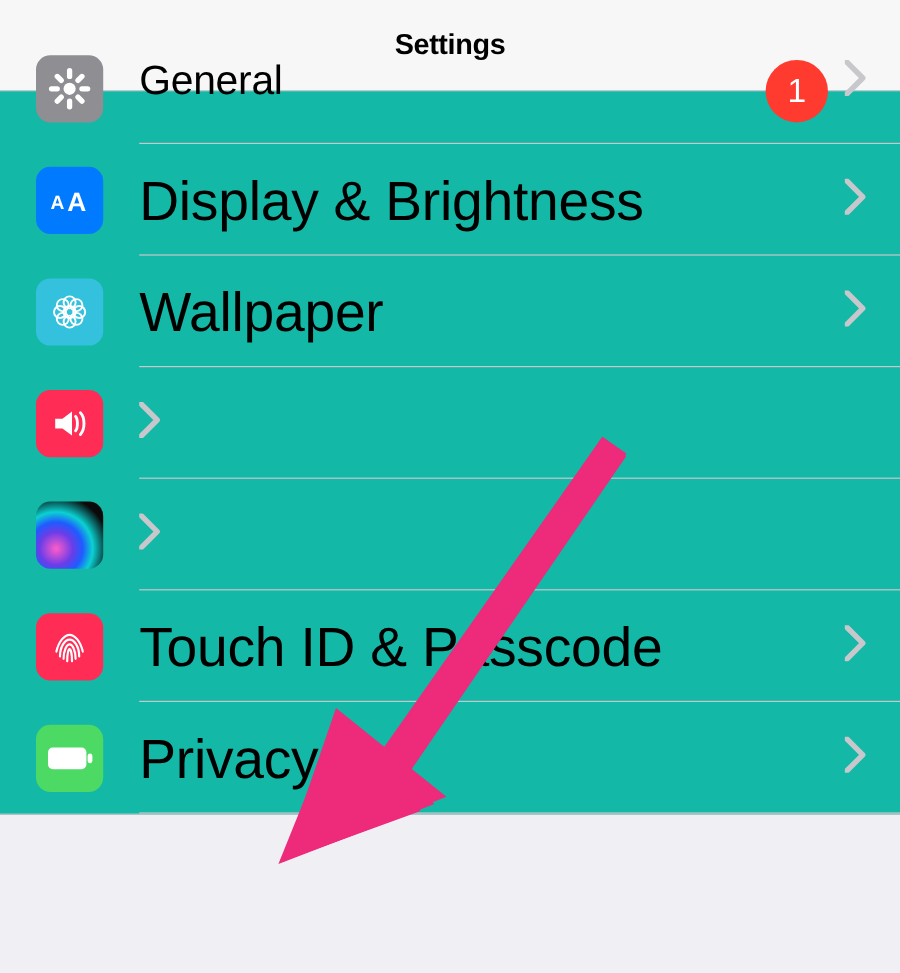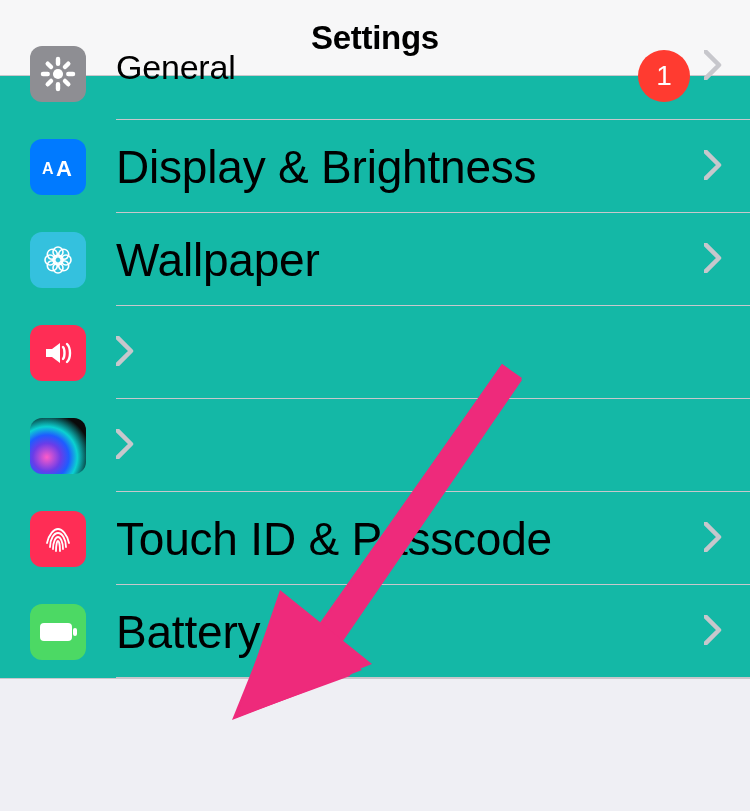--- a/index.html
+++ b/index.html
@@ -11,21 +11,21 @@
   }
   .header {
     height: 76px;
     background: #f7f7f8;
     border-bottom: 1px solid #c8c7cc;
     display: flex;
     align-items: center;
     justify-content: center;
   }
   .header-title {
-    font-size: 33px;
+    font-size: 24px;
     font-weight: 700;
     letter-spacing: -0.3px;
   }
   .list {
     background: #14b8a6;
     border-bottom: 1px solid #c8c7cc;
   }
   .row {
     display: flex;
     align-items: center;
@@ -196,21 +196,21 @@
     <div class="underline"></div>
   </div>
 
   <div class="row">
     <div class="icon" style="background:#4cd964">
       <svg width="42" height="24" viewBox="0 0 42 24">
         <rect x="3" y="3" width="32" height="18" rx="4" fill="#fff"></rect>
         <rect x="36" y="8" width="4" height="8" rx="2" fill="#fff"></rect>
       </svg>
     </div>
-    <div class="label">Battery</div>
+    <div class="label">Privacy</div>
     <span class="chevron">
       <svg width="18" height="30" viewBox="0 0 12 20">
           <path d="M1 1l9 9-9 9" stroke="#c7c7cc" stroke-width="3" fill="none" stroke-linecap="round" stroke-linejoin="round"></path>
         </svg>
     </span>
     <div class="underline"></div>
   </div>
 
 
 </div>

